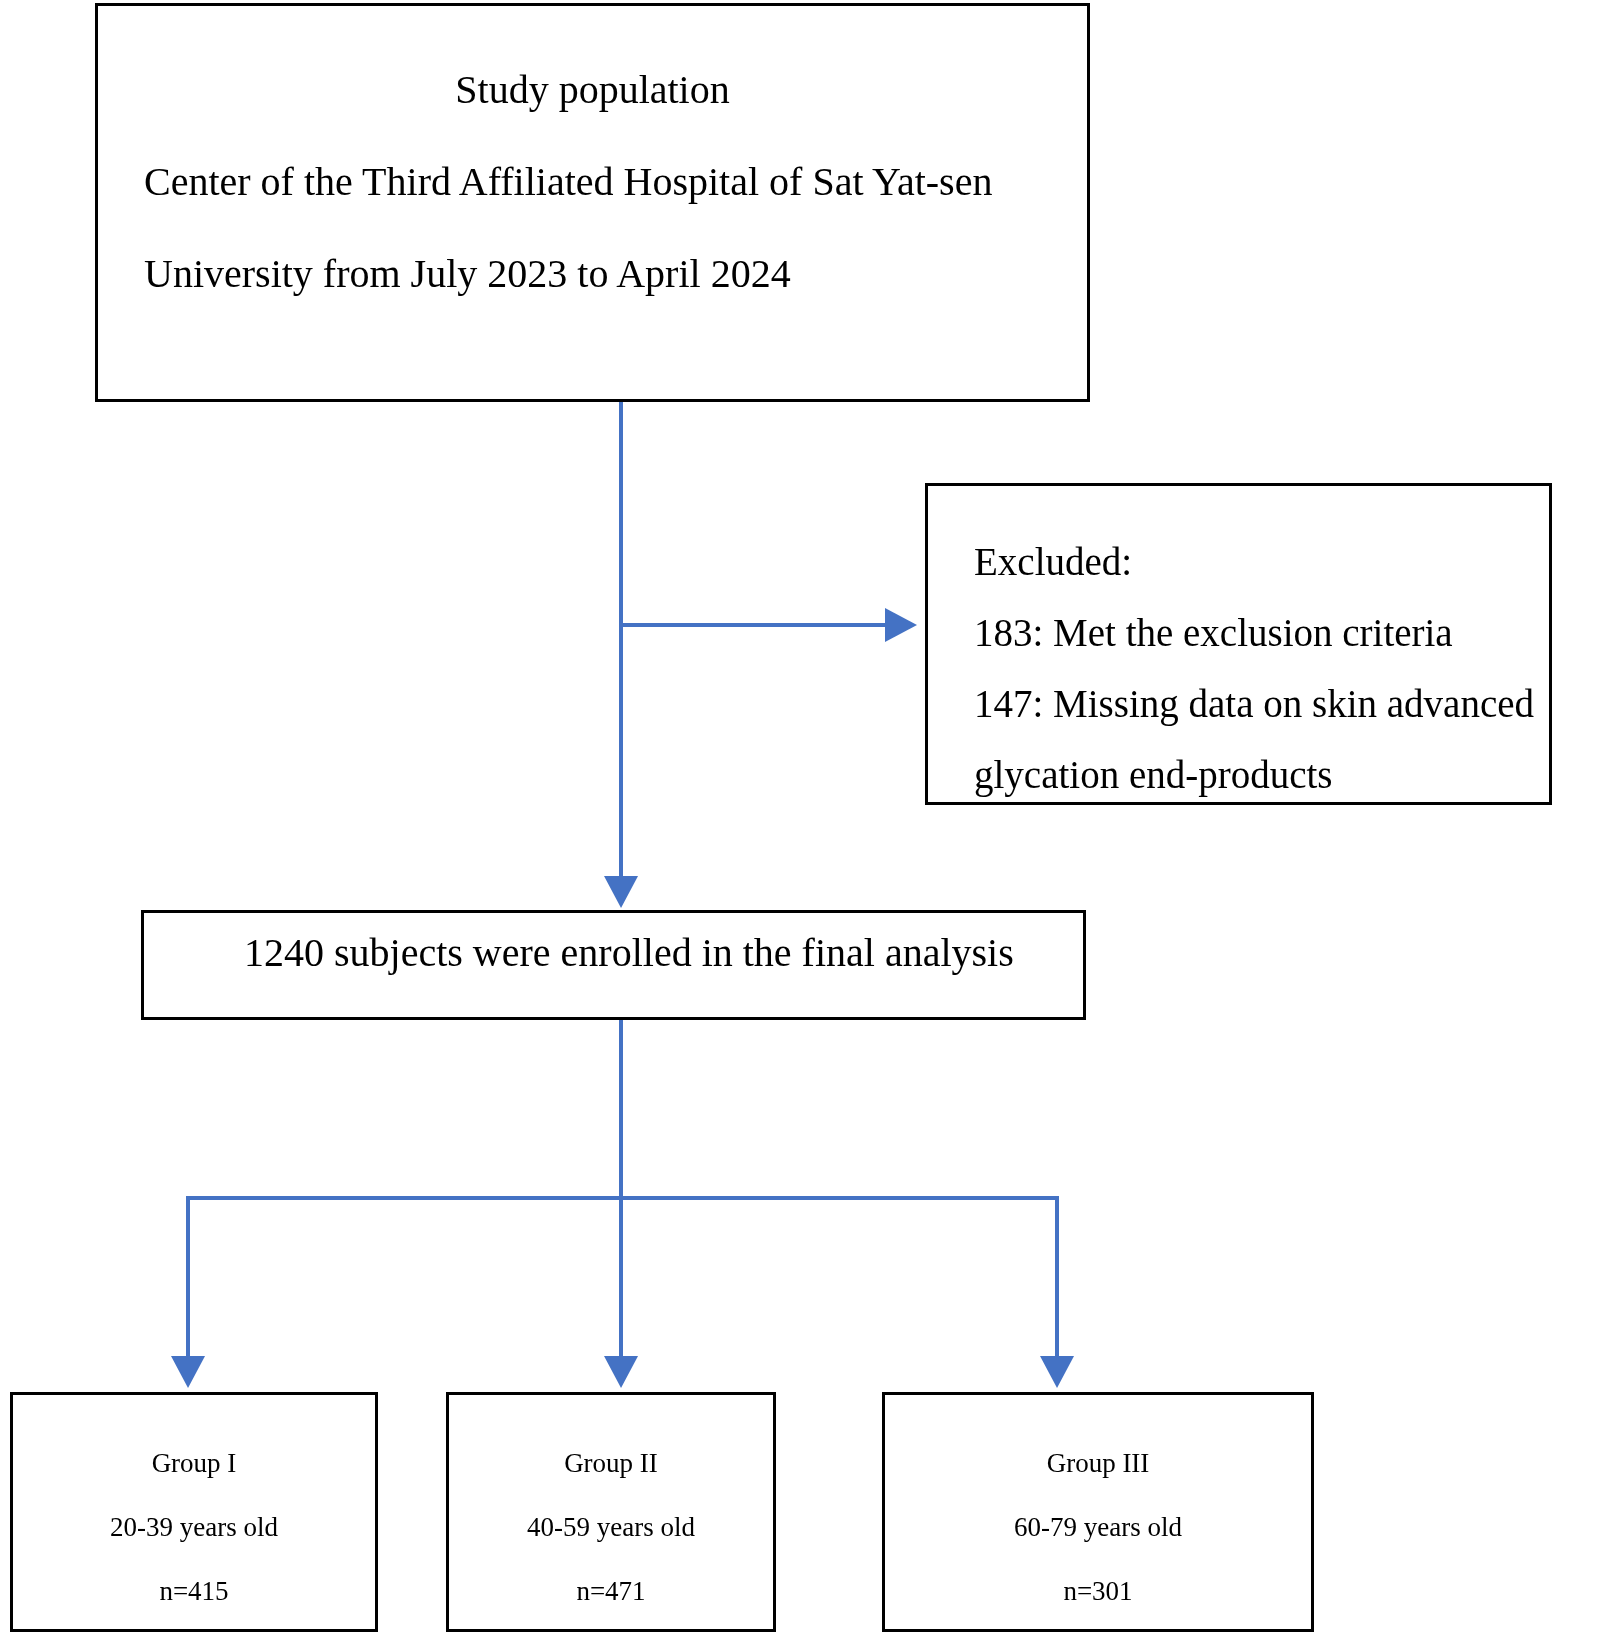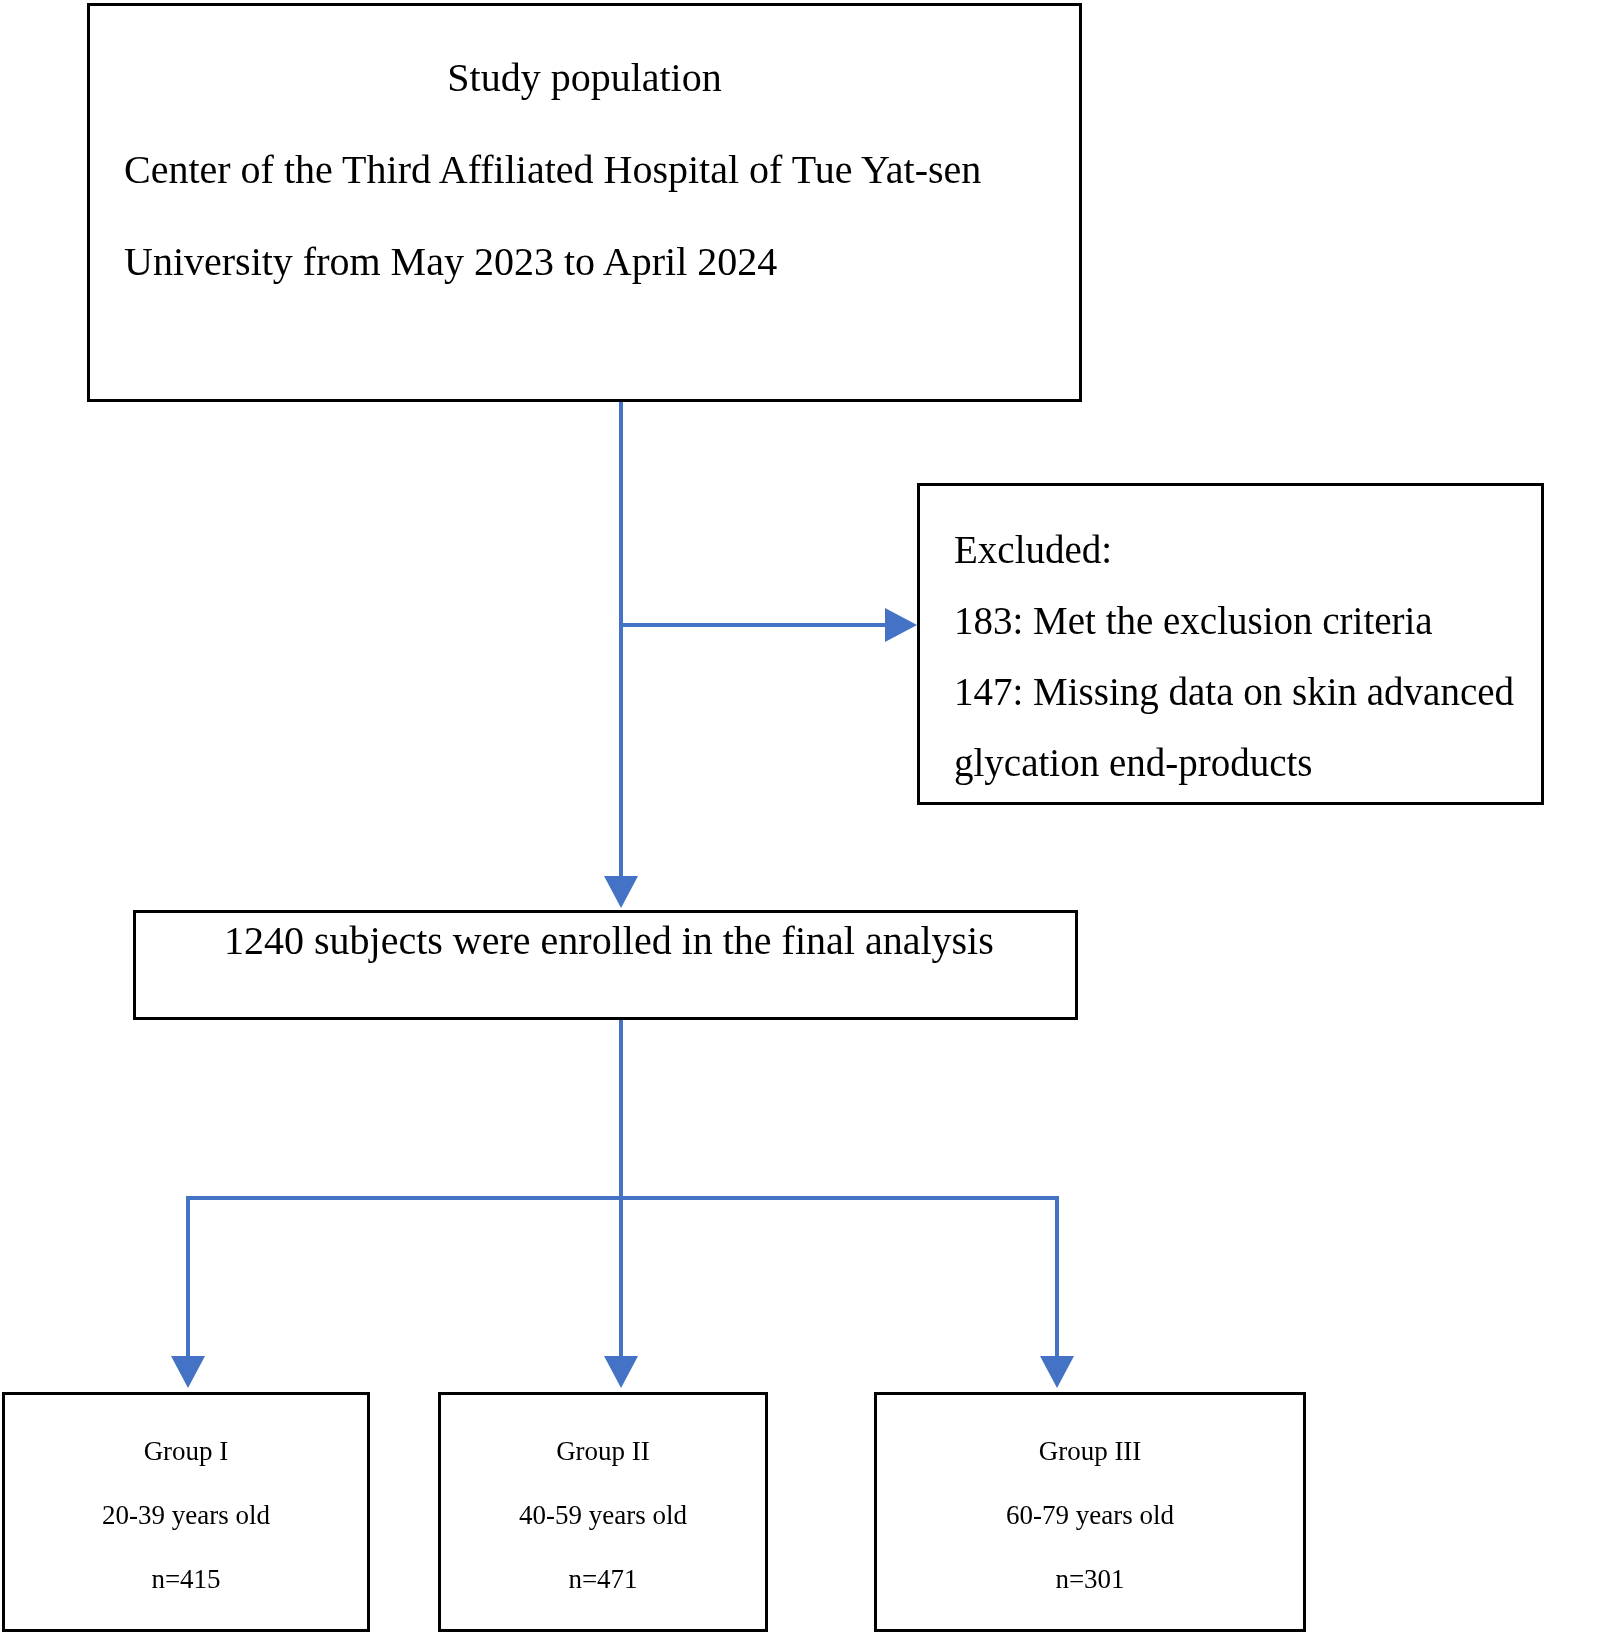--- a/index.html
+++ b/index.html
@@ -15,21 +15,22 @@
     background: #ffffff;
     font-family: "Liberation Serif", "DejaVu Serif", serif;
     color: #000000;
     overflow: hidden;
   }
   .node {
     position: absolute;
     box-sizing: border-box;
     border: 3px solid #000000;
     background: #ffffff;
-    padding: 4px;
+    padding: 16px;
+    margin-left: 8px;
   }
   .node .lines {
     display: block;
   }
   .line {
     display: block;
     white-space: nowrap;
   }
 
   
@@ -166,22 +167,22 @@
   #head-drop-3   { left: 1040px; top: 1356px; }
 </style>
 </head>
 <body>
 
 <div id="canvas">
 
   <div class="node" id="study-population-box">
     <div class="lines">
       <span class="line title">Study population</span>
-      <span class="line">Center of the Third Affiliated Hospital of Tue Yat-sen</span>
-      <span class="line">University from May 2023 to April 2024</span>
+      <span class="line">Center of the Third Affiliated Hospital of Sat Yat-sen</span>
+      <span class="line">University from July 2023 to April 2024</span>
     </div>
   </div>
 
   <div class="node" id="excluded-box">
     <div class="lines">
       <span class="line">Excluded:</span>
       <span class="line">183: Met the exclusion criteria</span>
       <span class="line">147: Missing data on skin advanced</span>
       <span class="line">glycation end-products</span>
     </div>

